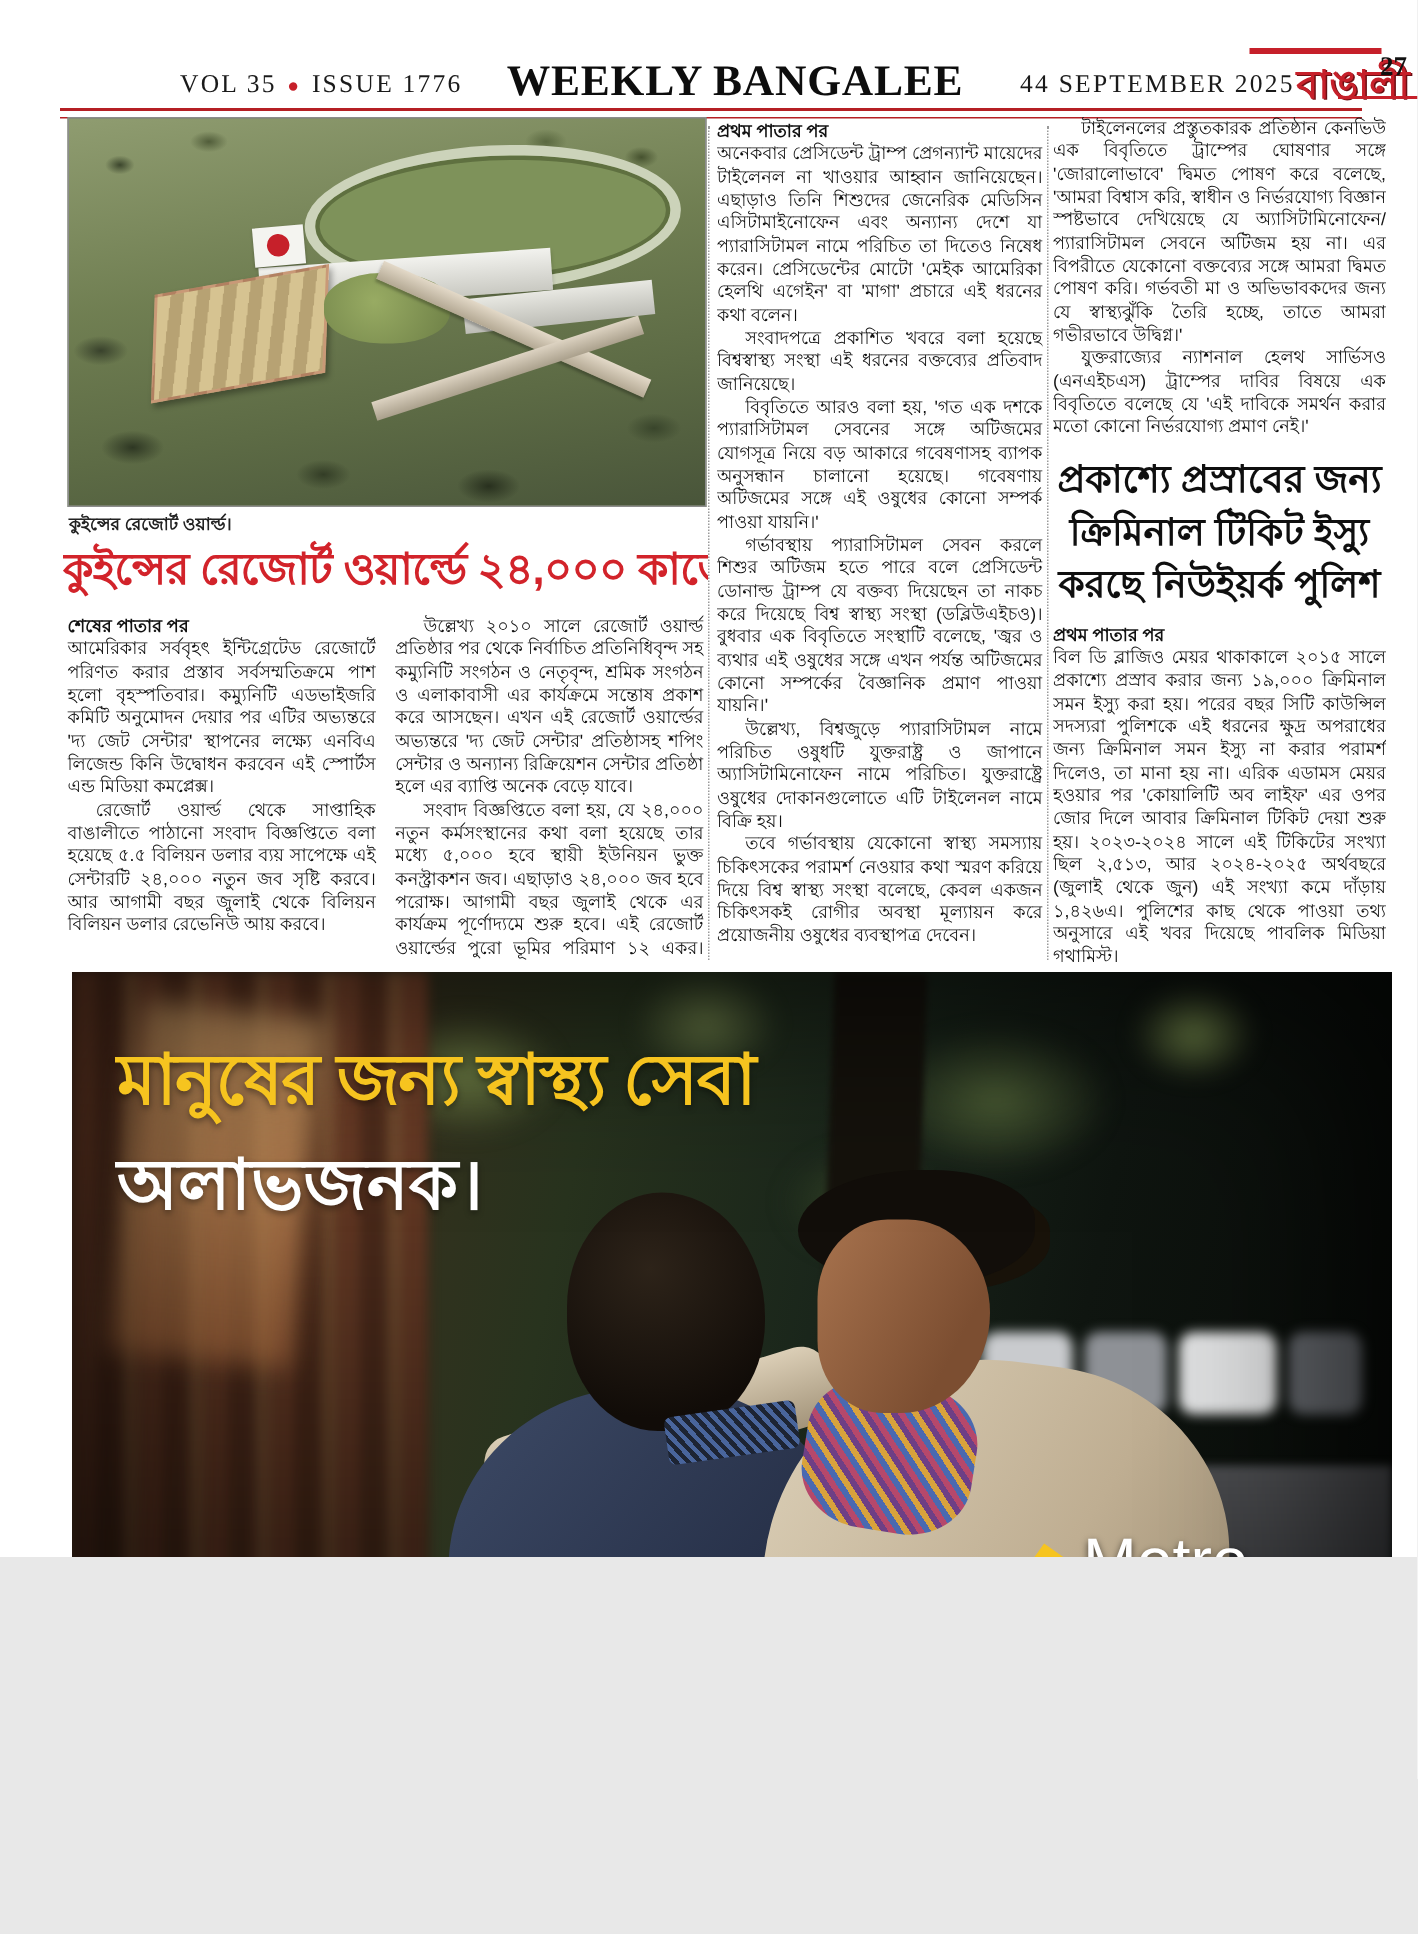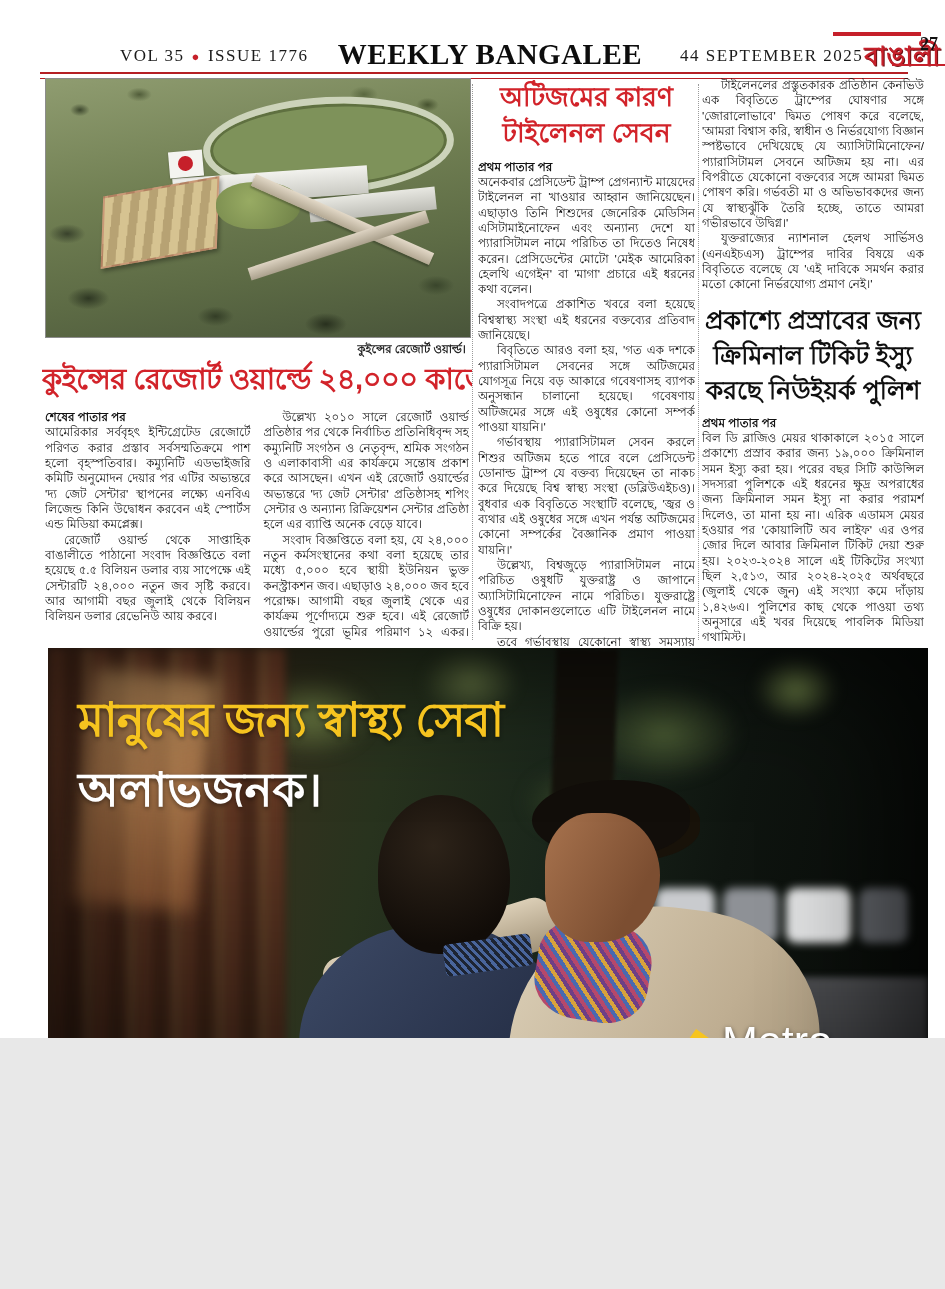--- a/index.html
+++ b/index.html
@@ -48,21 +48,21 @@
         transform:rotate(-10deg) skewX(-12deg);box-shadow:2px 3px 4px #0005;border:2px solid #a5263044;}
   .ph-helipad{position:absolute;left:29%;top:28%;width:34px;height:26px;background:#f4f4f0;
         transform:rotate(-5deg);box-shadow:0 1px 2px #0004;}
   .ph-helipad::after{content:"";position:absolute;left:9px;top:5px;width:15px;height:15px;border-radius:50%;background:#c6202a;}
   .ph-roadA{position:absolute;left:47%;top:52%;width:46%;height:13px;background:linear-gradient(#e3d9c8,#b3a893);
         transform:rotate(24deg);box-shadow:0 2px 2px #0004;}
   .ph-roadB{position:absolute;left:47%;top:62%;width:44%;height:13px;background:linear-gradient(#ddd3c2,#aaa08c);
         transform:rotate(-18deg);}
   .ph-green{position:absolute;left:40%;top:40%;width:20%;height:18%;border-radius:45%;
         background:radial-gradient(circle at 40% 40%,#98ab63,#6d7f46);}
-  .ph-caption{position:absolute;left:46px;top:341px;width:420px;font-size:11.5px;font-weight:700;color:#222;text-align:right;}
+  .ph-caption{position:absolute;left:46px;top:341px;width:420px;font-size:11.5px;font-weight:700;color:#222;}
   
   .headline-red{position:absolute;left:42px;top:356px;width:430px;height:48px;overflow:hidden;
         color:#d2232a;font-weight:800;font-size:29px;white-space:nowrap;letter-spacing:-0.5px;}
   .jobs-body{position:absolute;left:45px;top:410px;width:424px;height:236px;overflow:hidden;
         column-count:2;column-gap:13px;font-size:11.8px;line-height:1.3;text-align:justify;}
   p{margin:0;}
   .lead{font-weight:700;}
   .ind{text-indent:1.6em;}
   .col2{position:absolute;left:478px;top:80px;width:217px;height:566px;overflow:hidden;}
   .col3{position:absolute;left:702px;top:78px;width:222px;height:568px;overflow:hidden;}
@@ -160,21 +160,20 @@
   <div class="jobs-body bodytext">
     <p class="lead">শেষের পাতার পর</p>
     <p>আমেরিকার সর্ববৃহৎ ইন্টিগ্রেটেড রেজোর্টে পরিণত করার প্রস্তাব সর্বসম্মতিক্রমে পাশ হলো বৃহস্পতিবার। কম্যুনিটি এডভাইজরি কমিটি অনুমোদন দেয়ার পর এটির অভ্যন্তরে 'দ্য জেট সেন্টার' স্থাপনের লক্ষ্যে এনবিএ লিজেন্ড কিনি উদ্বোধন করবেন এই স্পোর্টস এন্ড মিডিয়া কমপ্লেক্স।</p>
     <p class="ind">রেজোর্ট ওয়ার্ল্ড থেকে সাপ্তাহিক বাঙালীতে পাঠানো সংবাদ বিজ্ঞপ্তিতে বলা হয়েছে ৫.৫ বিলিয়ন ডলার ব্যয় সাপেক্ষে এই সেন্টারটি ২৪,০০০ নতুন জব সৃষ্টি করবে। আর আগামী বছর জুলাই থেকে বিলিয়ন বিলিয়ন ডলার রেভেনিউ আয় করবে।</p>
     <p class="ind">উল্লেখ্য ২০১০ সালে রেজোর্ট ওয়ার্ল্ড প্রতিষ্ঠার পর থেকে নির্বাচিত প্রতিনিধিবৃন্দ সহ কম্যুনিটি সংগঠন ও নেতৃবৃন্দ, শ্রমিক সংগঠন ও এলাকাবাসী এর কার্যক্রমে সন্তোষ প্রকাশ করে আসছেন। এখন এই রেজোর্ট ওয়ার্ল্ডের অভ্যন্তরে 'দ্য জেট সেন্টার' প্রতিষ্ঠাসহ শপিং সেন্টার ও অন্যান্য রিক্রিয়েশন সেন্টার প্রতিষ্ঠা হলে এর ব্যাপ্তি অনেক বেড়ে যাবে।</p>
     <p class="ind">সংবাদ বিজ্ঞপ্তিতে বলা হয়, যে ২৪,০০০ নতুন কর্মসংস্থানের কথা বলা হয়েছে তার মধ্যে ৫,০০০ হবে স্থায়ী ইউনিয়ন ভুক্ত কনস্ট্রাকশন জব। এছাড়াও ২৪,০০০ জব হবে পরোক্ষ। আগামী বছর জুলাই থেকে এর কার্যক্রম পূর্ণোদ্যমে শুরু হবে। এই রেজোর্ট ওয়ার্ল্ডের পুরো ভূমির পরিমাণ ১২ একর। এখানে ৭,০০০ আসন বিশিষ্ট মাল্টিপারপাস এন্টারটেইনমেন্ট ভেন্যু, লার্জ স্কেল ইভেন্ট এন্ড মিটিং স্পেস থাকবে।</p>
 
   </div>
 
   <div class="col2">
-    <div class="h-tylenol">অটিজমের কারণ টাইলেনল সেবন</div>
     <div class="bodytext">
       <p class="lead">প্রথম পাতার পর</p>
       <p>অনেকবার প্রেসিডেন্ট ট্রাম্প প্রেগন্যান্ট মায়েদের টাইলেনল না খাওয়ার আহ্বান জানিয়েছেন। এছাড়াও তিনি শিশুদের জেনেরিক মেডিসিন এসিটামাইনোফেন এবং অন্যান্য দেশে যা প্যারাসিটামল নামে পরিচিত তা দিতেও নিষেধ করেন। প্রেসিডেন্টের মোটো 'মেইক আমেরিকা হেলথি এগেইন' বা 'মাগা' প্রচারে এই ধরনের কথা বলেন।</p>
       <p class="ind">সংবাদপত্রে প্রকাশিত খবরে বলা হয়েছে বিশ্বস্বাস্থ্য সংস্থা এই ধরনের বক্তব্যের প্রতিবাদ জানিয়েছে।</p>
       <p class="ind">বিবৃতিতে আরও বলা হয়, 'গত এক দশকে প্যারাসিটামল সেবনের সঙ্গে অটিজমের যোগসূত্র নিয়ে বড় আকারে গবেষণাসহ ব্যাপক অনুসন্ধান চালানো হয়েছে। গবেষণায় অটিজমের সঙ্গে এই ওষুধের কোনো সম্পর্ক পাওয়া যায়নি।'</p>
       <p class="ind">গর্ভাবস্থায় প্যারাসিটামল সেবন করলে শিশুর অটিজম হতে পারে বলে প্রেসিডেন্ট ডোনাল্ড ট্রাম্প যে বক্তব্য দিয়েছেন তা নাকচ করে দিয়েছে বিশ্ব স্বাস্থ্য সংস্থা (ডব্লিউএইচও)। বুধবার এক বিবৃতিতে সংস্থাটি বলেছে, 'জ্বর ও ব্যথার এই ওষুধের সঙ্গে এখন পর্যন্ত অটিজমের কোনো সম্পর্কের বৈজ্ঞানিক প্রমাণ পাওয়া যায়নি।'</p>
       <p class="ind">উল্লেখ্য, বিশ্বজুড়ে প্যারাসিটামল নামে পরিচিত ওষুধটি যুক্তরাষ্ট্র ও জাপানে অ্যাসিটামিনোফেন নামে পরিচিত। যুক্তরাষ্ট্রে ওষুধের দোকানগুলোতে এটি টাইলেনল নামে বিক্রি হয়।</p>
       <p class="ind">তবে গর্ভাবস্থায় যেকোনো স্বাস্থ্য সমস্যায় চিকিৎসকের পরামর্শ নেওয়ার কথা স্মরণ করিয়ে দিয়ে বিশ্ব স্বাস্থ্য সংস্থা বলেছে, কেবল একজন চিকিৎসকই রোগীর অবস্থা মূল্যায়ন করে প্রয়োজনীয় ওষুধের ব্যবস্থাপত্র দেবেন।</p>
 
     </div>

